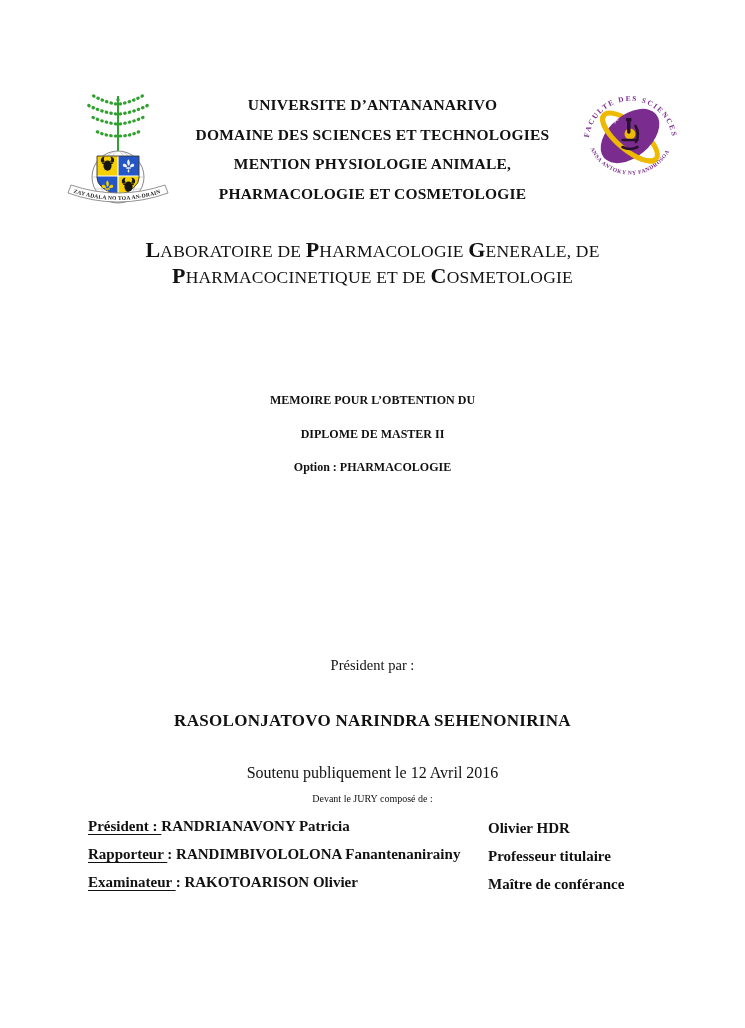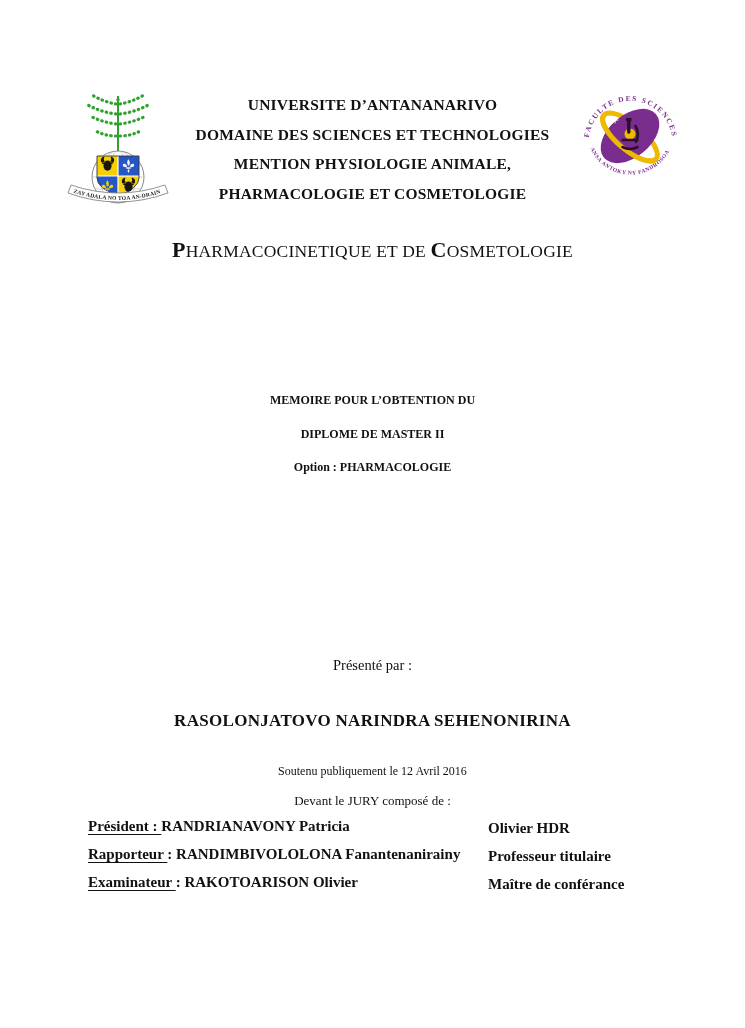--- a/index.html
+++ b/index.html
@@ -56,22 +56,22 @@
     transform:rotate(-35deg); opacity:0.9;}
   .scroll-title{position:absolute; left:22px; right:38px; top:31px; text-align:center;
     font-weight:bold; font-size:18px; line-height:27px; letter-spacing:0.2px; z-index:4;}
 
   
   .presented{left:60px; top:657px; width:625px; text-align:center; font-size:14.5px;}
   .author{left:60px; top:679px; width:625px; text-align:center;
     font-weight:bold; font-size:17px; letter-spacing:0.3px;margin-top:32px;}
 
   
-  .defense-date{left:60px; top:764px; width:625px; text-align:center; font-size:12px;}
-  .jury-intro{left:60px; top:793px; width:625px; text-align:center; font-size:13px;}
+  .defense-date{left:60px; top:764px; width:625px; text-align:center; font-size:16px;}
+  .jury-intro{left:60px; top:793px; width:625px; text-align:center; font-size:10px;}
   .jury{left:88px; top:818px; width:580px; font-weight:bold; font-size:15px;}
   .jury-row{position:relative; height:28px;}
   .jury-left{position:absolute; left:0; top:0; white-space:nowrap;}
   .jury-title{position:absolute; left:400px; top:2px; white-space:nowrap;}
   .u{text-decoration:underline; text-underline-offset:3px; text-decoration-thickness:1.3px;}
 </style>
 </head>
 <body>
 
 <div class="page">
@@ -208,33 +208,36 @@
     <text font-size="7.4" font-weight="bold" fill="#7B2C8F" letter-spacing="1.6" font-family="Liberation Serif, serif">
       <textPath href="#sealTopArc" startOffset="50%" text-anchor="middle">FACULTE DES SCIENCES</textPath>
     </text>
     <text font-size="5.6" font-weight="bold" fill="#7B2C8F" letter-spacing="0.5" font-family="Liberation Serif, serif">
       <textPath href="#sealBottomArc" startOffset="50%" text-anchor="middle">SIANSA ANTOKY NY FANDROSOANA</textPath>
     </text>
   </svg>
 
   <div class="abs lab-block">
     <div>
+      <span class="dc">L</span><span>ABORATOIRE DE </span><span class="dc">P</span><span>HARMACOLOGIE </span><span class="dc">G</span><span>ENERALE, DE</span>
+    </div>
+    <div>
       <span class="dc">P</span><span>HARMACOCINETIQUE ET DE </span><span class="dc">C</span><span>OSMETOLOGIE</span>
     </div>
   </div>
 
 
   <div class="abs degree-block">
     <div>MEMOIRE POUR L’OBTENTION DU</div>
     <div>DIPLOME DE MASTER II</div>
     <div>Option : PHARMACOLOGIE</div>
   </div>
 
 
-  <div class="abs presented">Présenté par :</div>
+  <div class="abs presented">Président par :</div>
   <div class="abs author">RASOLONJATOVO NARINDRA SEHENONIRINA</div>
 
   <div class="abs defense-date">Soutenu publiquement le 12 Avril 2016</div>
   <div class="abs jury-intro">Devant le JURY composé de :</div>
 
   <div class="abs jury">
     <div class="jury-row">
       <div class="jury-left"><span class="u">Président : </span><span></span><span>RANDRIANAVONY Patricia</span></div>
       <div class="jury-title">Olivier HDR</div>
     </div>

